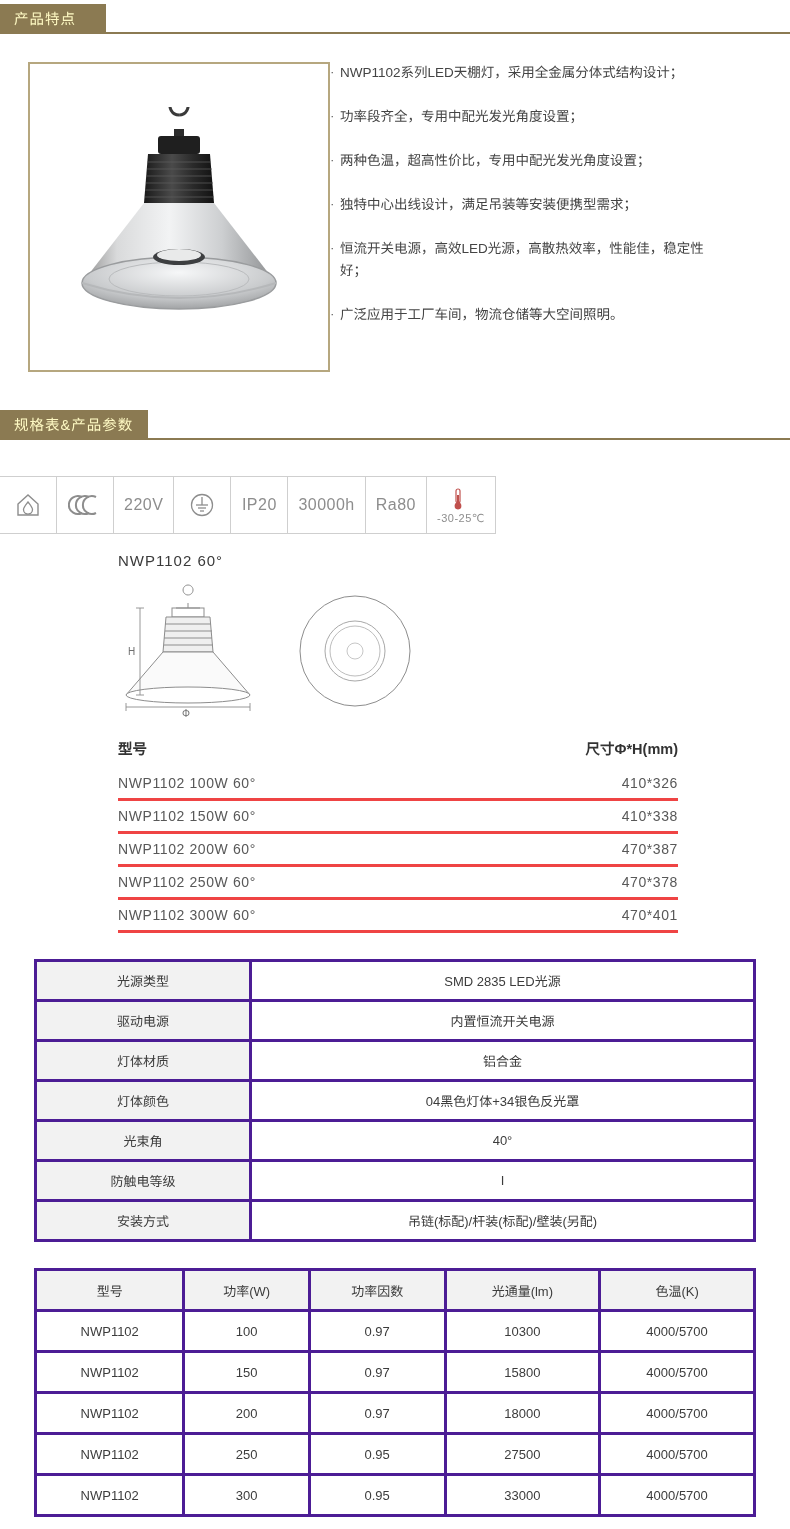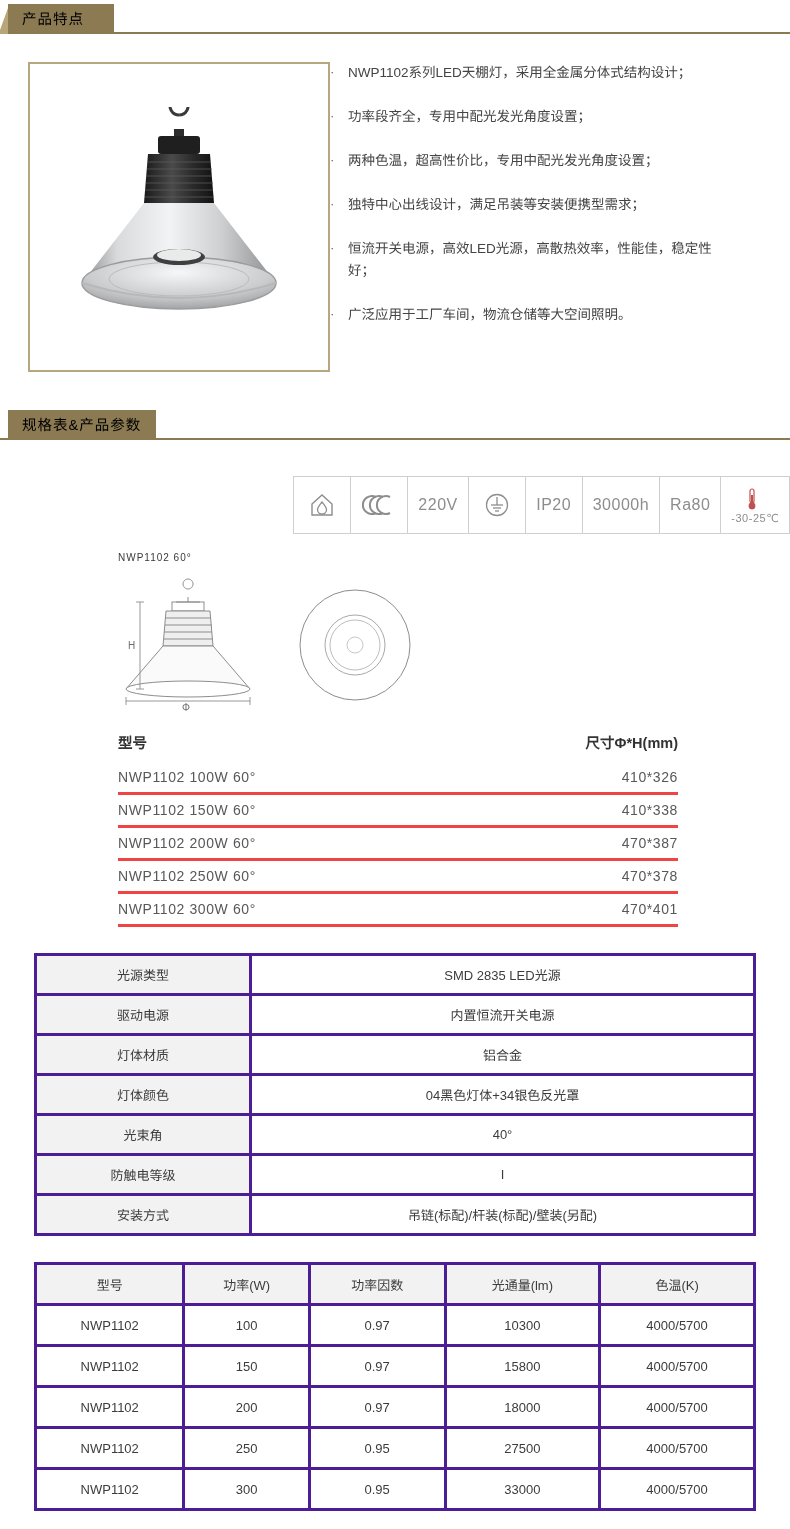--- a/index.html
+++ b/index.html
@@ -21,26 +21,26 @@
   }
 
   
   .section-head {
     position: relative;
     height: 30px;
     margin-top: 4px;
   }
   .section-head .bar {
     position: absolute;
-    left: 8px;
+    left: 0;
     top: 0;
     height: 30px;
     min-width: 106px;
     background: #8b7a52;
-    color: #000000;
+    color: #fef9c3;
     font-size: 14.5px;
     line-height: 30px;
     padding: 0 14px 0 14px;
     box-sizing: border-box;
     letter-spacing: 1px;
     z-index: 3;
   }
   .section-head .stripes {
     position: absolute;
     top: 0;
@@ -100,36 +100,36 @@
     padding-left: 40px;
     padding-top: 4px;
   }
   .feature-list li {
     list-style: none;
     font-size: 13.5px;
     line-height: 22px;
     color: #444;
     margin-bottom: 22px;
     position: relative;
-    padding-left: 18px;
+    padding-left: 10px;
     max-width: 390px;
   }
   .feature-list li:before {
     content: "·";
     position: absolute;
     left: 0;
     top: -1px;
     color: #666;
   }
   ul.feature-list { margin: 0; padding: 0; }
 
   
   .icon-row {
     display: flex;
-    justify-content: flex-end;
+    justify-content: flex-start;
     align-items: center;
     gap: 0px;
     margin-top: 36px;
     margin-bottom: 12px;
   }
   .icon-cell {
     border: 1px solid #cfcfcf;
     height: 58px;
     min-width: 58px;
     margin-left: -1px;
@@ -140,21 +140,21 @@
     font-size: 16px;
     padding: 0 10px;
     box-sizing: border-box;
     letter-spacing: 0.5px;
   }
   .icon-cell.small { font-size: 11px; flex-direction: column; }
 
   
   .model-title {
     margin: 18px 0 0 118px;
-    font-size: 10px;
+    font-size: 15px;
     color: #3a3a3a;
     letter-spacing: 1px;
   }
   .drawing {
     margin: 10px 0 0 110px;
   }
 
   
   .dim-table {
     width: 560px;

